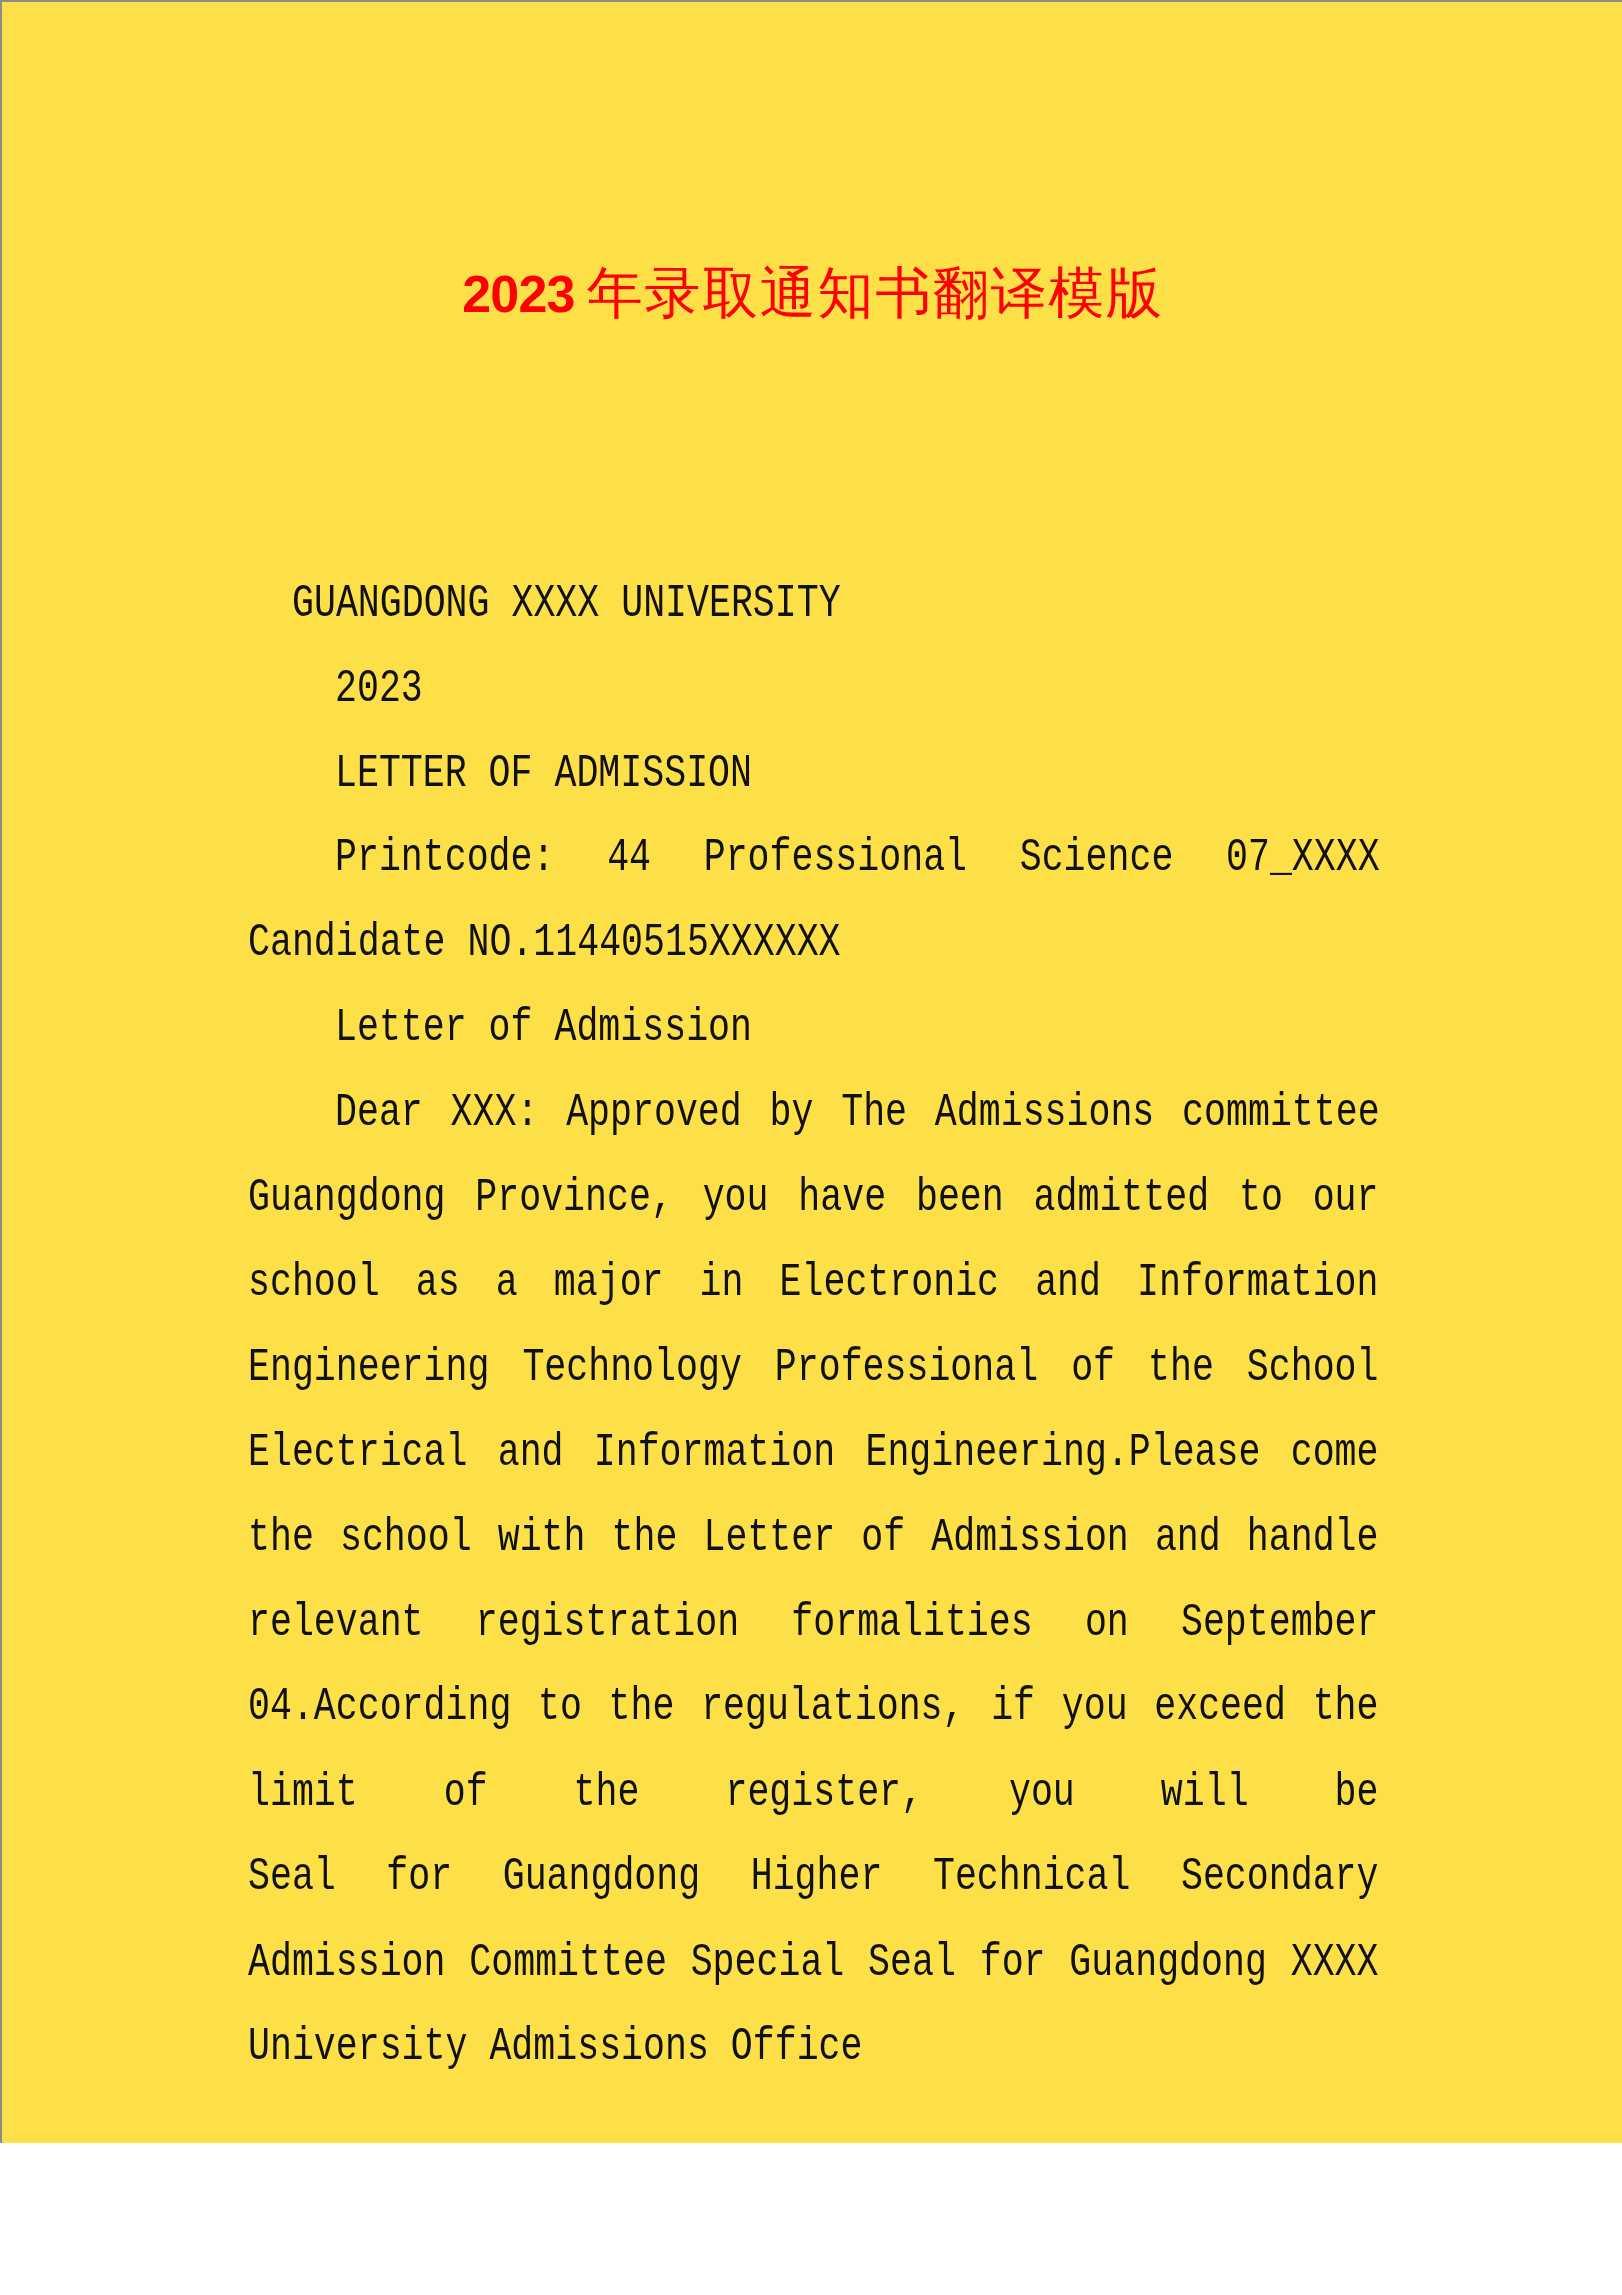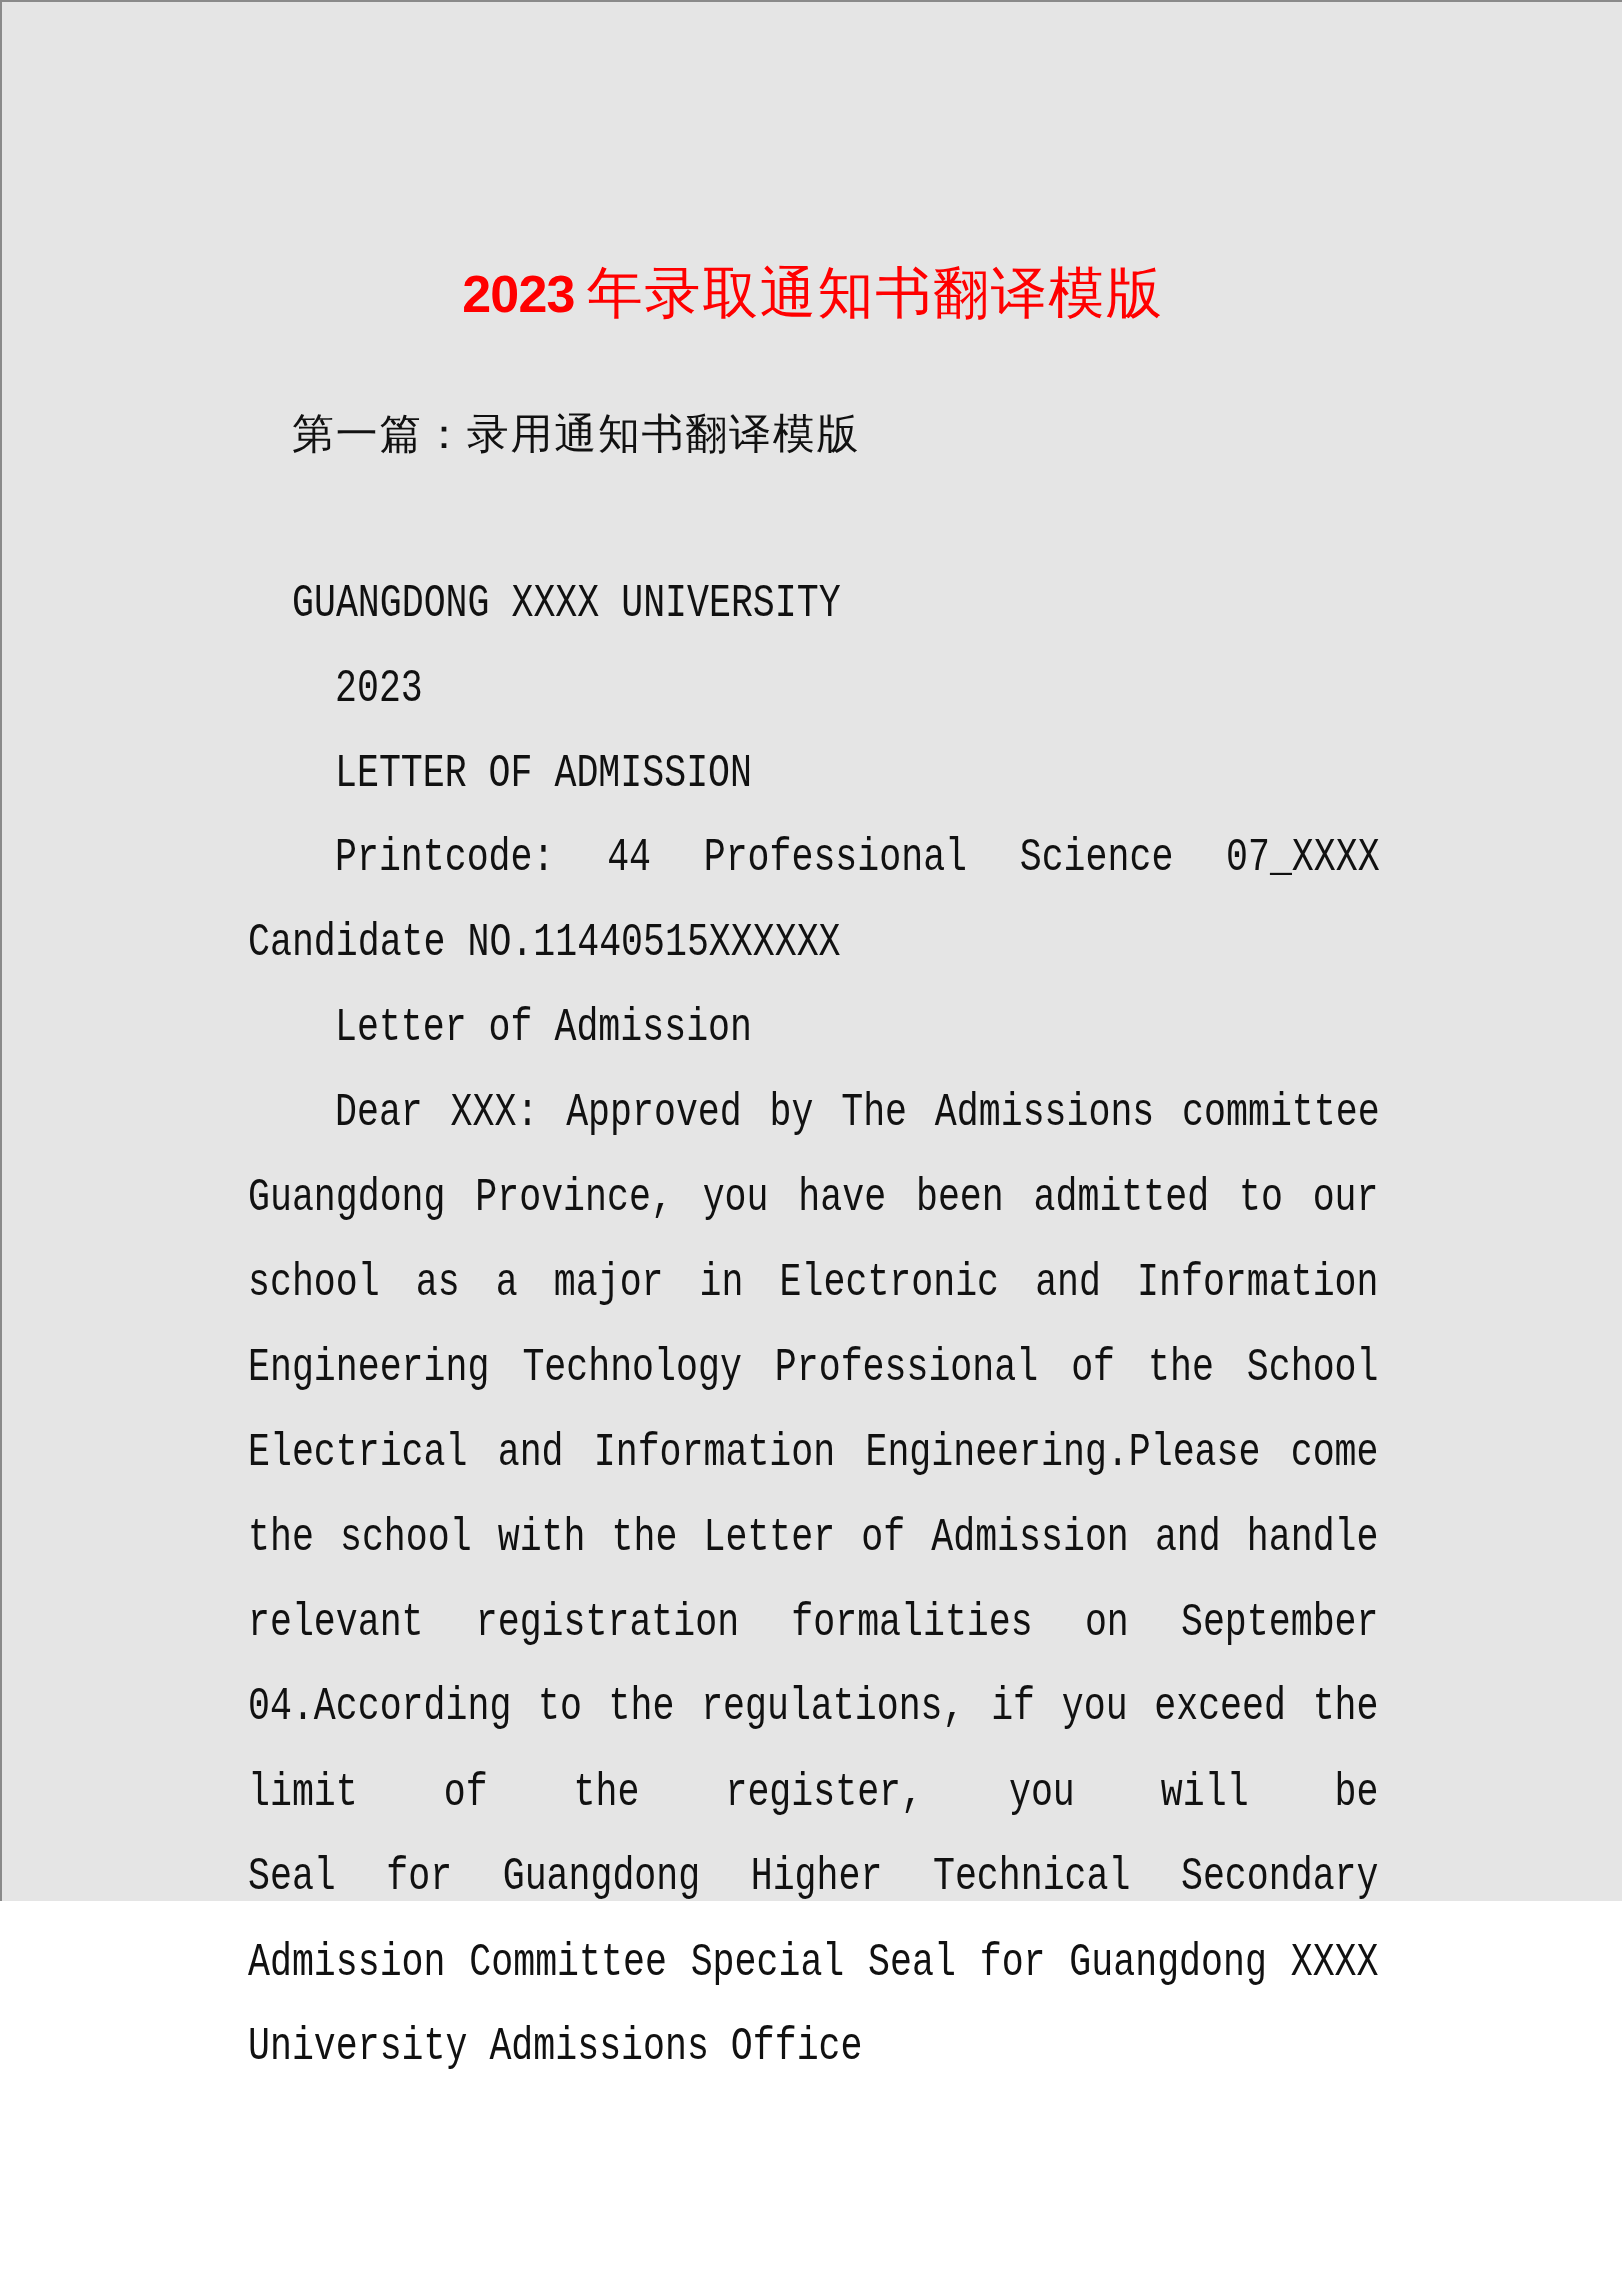--- a/index.html
+++ b/index.html
@@ -11,22 +11,22 @@
       width: 1622px;
       height: 2295px;
       position: relative;
       overflow: hidden;
     }
     .page {
       position: absolute;
       left: 0;
       top: 0;
       width: 1622px;
-      height: 1901px;
-      background: #e5e5e5;
+      height: 2143px;
+      background: #fde047;
       border-top: 2.5px solid #8a8a8a;
       border-left: 2.5px solid #8a8a8a;
       box-sizing: border-box;
     }
     .title {
       position: absolute;
       left: 0;
       width: 1622px;
       top: 253px;
       text-align: center;
@@ -82,21 +82,20 @@
   </style>
 </head>
 <body>
 
 <div class="page">
 
   <div class="title">
     <span class="year">2023</span><span class="cjk">年录取通知书翻译模版</span>
   </div>
 
-  <div class="subtitle">第一篇：录用通知书翻译模版</div>
 
   <div class="line" style="left:290px; top:577px;">GUANGDONG XXXX UNIVERSITY</div>
   <div class="line" style="left:333px; top:662px;">2023</div>
   <div class="line" style="left:333px; top:747px;">LETTER OF ADMISSION</div>
   <div class="line justify indent" style="left:333px; top:831px;">Printcode: 44 Professional Science 07_XXXX</div>
   <div class="line" style="left:246px; top:916px;">Candidate NO.11440515XXXXXX</div>
   <div class="line" style="left:333px; top:1001px;">Letter of Admission</div>
 
   <div class="line justify indent" style="left:333px; top:1086px;">Dear XXX: Approved by The Admissions committee of</div>
   <div class="line justify" style="left:246px; top:1171px;">Guangdong Province, you have been admitted to our</div>

